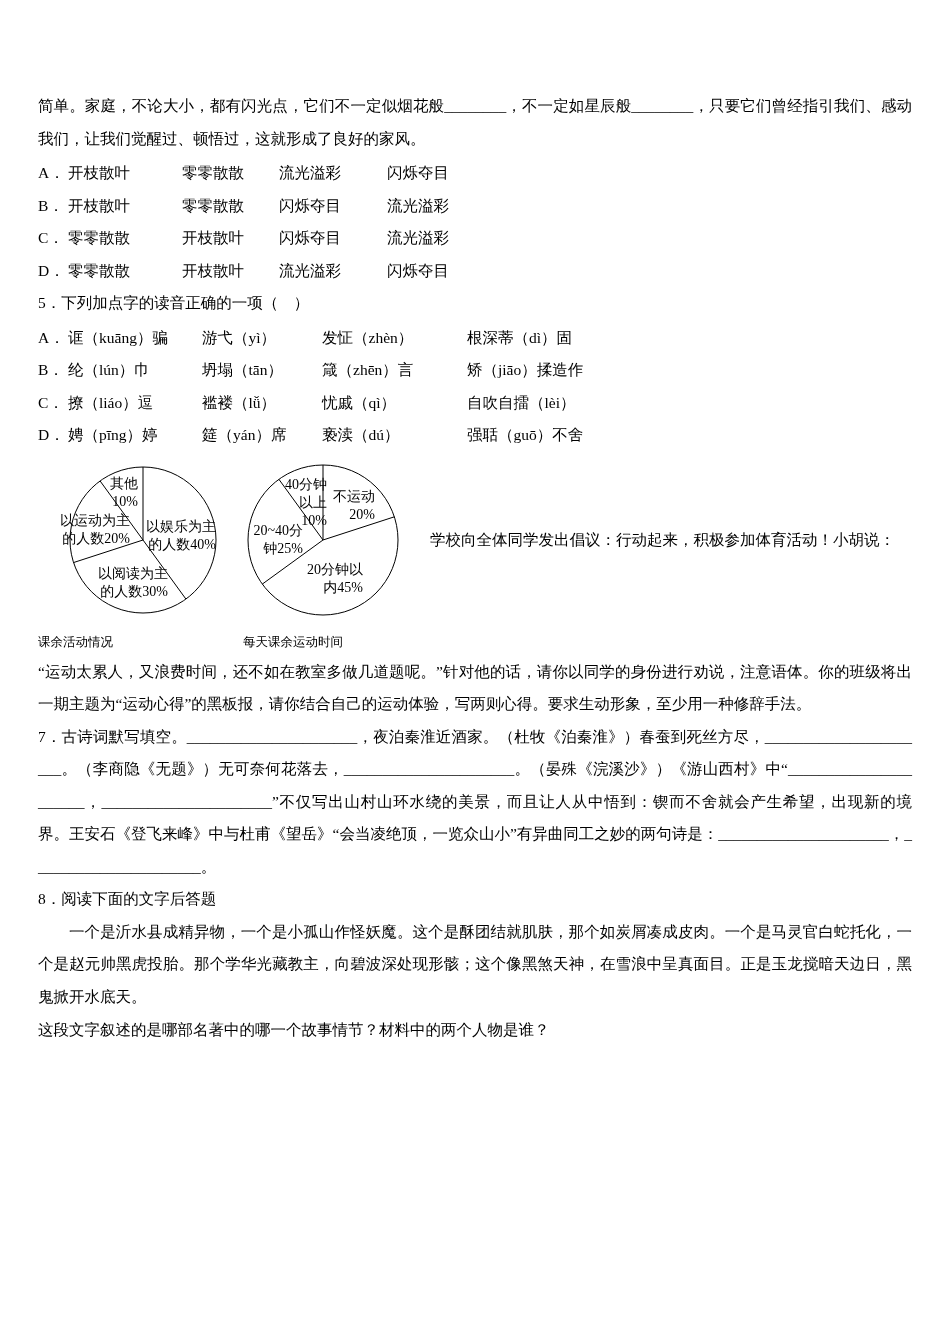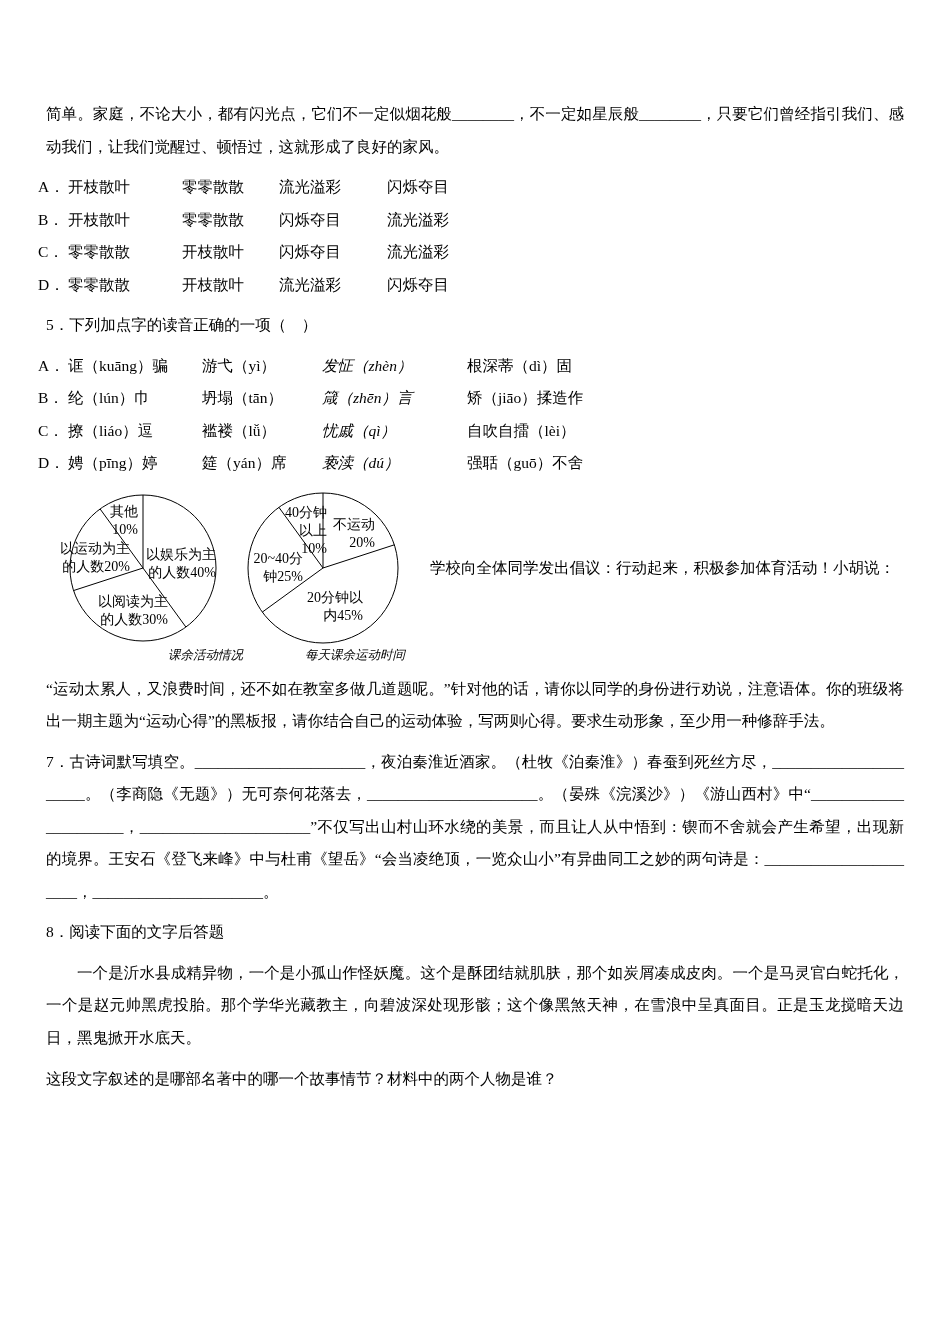--- a/index.html
+++ b/index.html
@@ -3,43 +3,43 @@
 <meta charset="utf-8">
 <style>
   * { box-sizing: border-box; }
   html, body { margin: 0; padding: 0; background: #ffffff; }
   .page {
     width: 950px; height: 1344px; background: #ffffff; color: #000000;
     padding: 90px 38px 0 38px; overflow: hidden;
     font-family: "Liberation Serif", "DejaVu Serif", serif;
     font-size: 15.5px; line-height: 2.1;
   }
-  .para { margin: 8px; text-align: justify; }
+  .para { margin: 0; text-align: justify; }
   .wb { word-break: break-all; }
   .indent { text-indent: 2em; }
   .opts { margin: 2px 0 0 0; }
   .opt-row { display: flex; }
   .olabel { width: 30px; flex: none; }
   .q4 .p1, .q4 .p2, .q4 .p3 { flex: none; }
   .q4 .p1 { width: 114px; }
   .q4 .p2 { width: 97px; }
   .q4 .p3 { width: 108px; }
   .q5 .c1 { width: 134px; flex: none; }
   .q5 .c2 { width: 120px; flex: none; }
-  .q5 .c3 { width: 145px; flex: none; font-style: italic; }
+  .q5 .c3 { width: 145px; flex: none; }
   .charts-row { display: flex; margin: 10px 0 4px 0; }
   .chart-box { position: relative; flex: none; }
   .chart-box.c1 { width: 205px; }
   .chart-box.c2 { width: 168px; }
   svg.pie { display: block; }
   .pie-label {
     position: absolute; font-size: 14px; line-height: 1.3;
     text-align: right; white-space: pre-line;
   }
-  .chart-caption { text-align: right; font-size: 12.5px; line-height: 1.4; margin-top: 1px; width: 162px; font-style: italic; }
+  .chart-caption { text-align: left; font-size: 12.5px; line-height: 1.4; margin-top: 16px; width: 162px; }
   .chart-box.c1 .chart-caption { width: 205px; }
   .side-text { flex: 1; padding: 62px 0 0 6px; text-align: justify; margin-left: 13px; }
 </style>
 </head>
 <body>
 
 <div class="page">
 
   <p class="para wb">简单。家庭，不论大小，都有闪光点，它们不一定似烟花般________，不一定如星辰般________，只要它们曾经指引我们、感动我们，让我们觉醒过、顿悟过，这就形成了良好的家风。</p>
 

